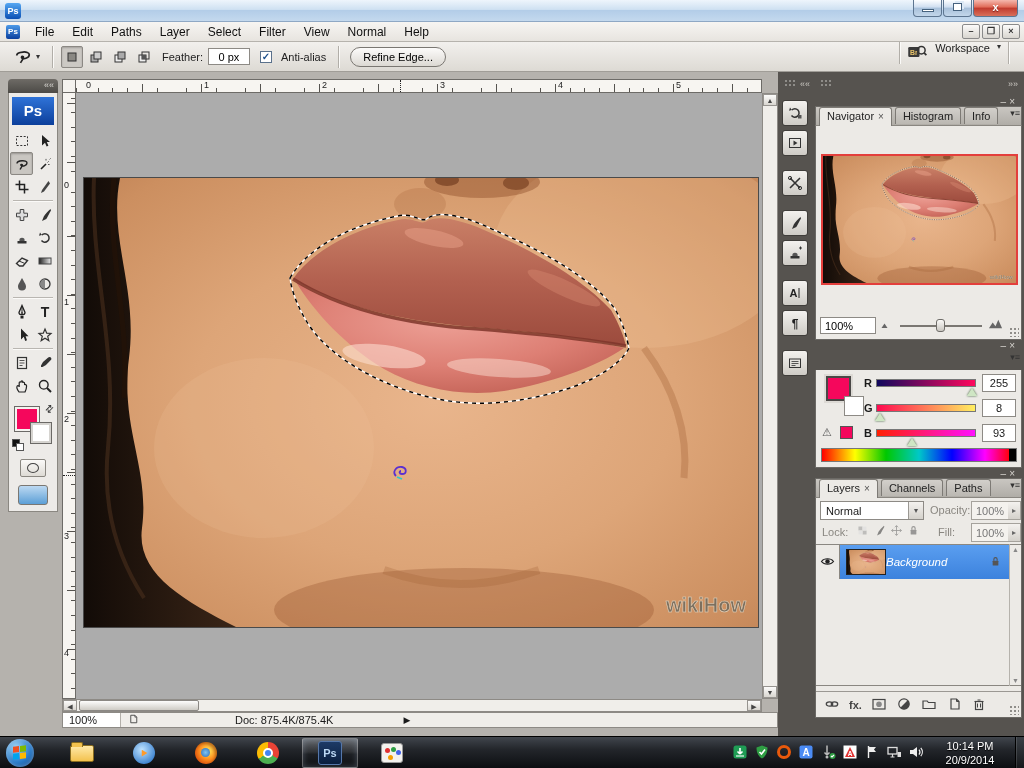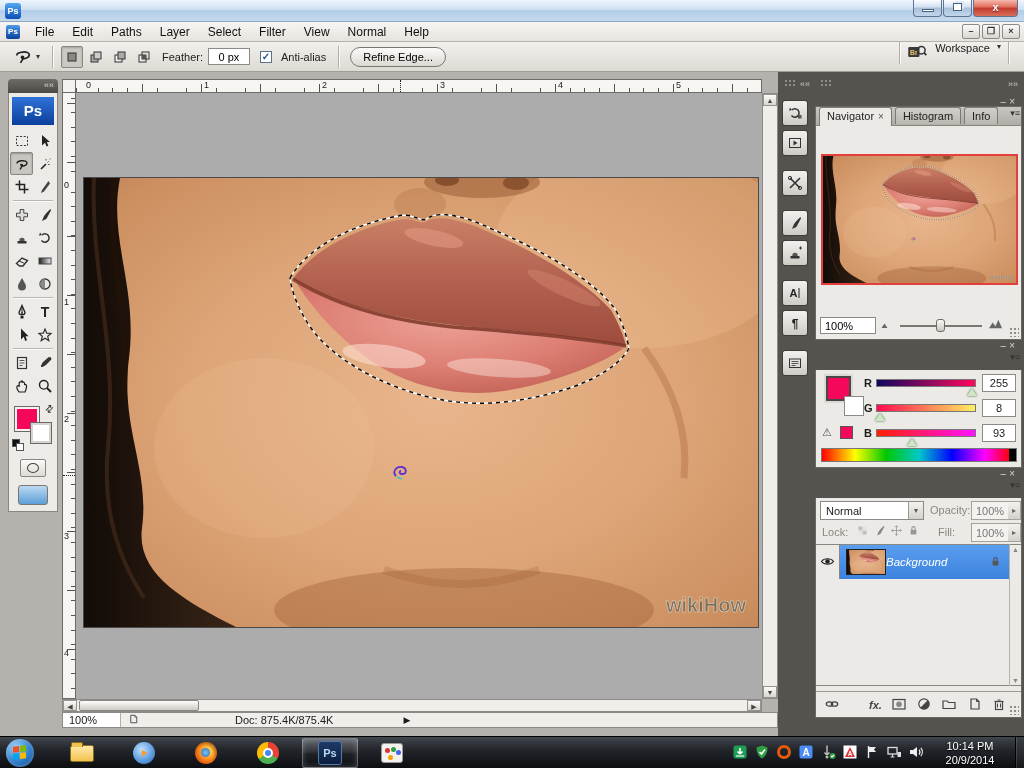--- a/index.html
+++ b/index.html
@@ -155,21 +155,21 @@
     font-size:8px;text-align:center;line-height:18px;color:#666;}
   .lockicons{position:absolute;left:40px;top:2px;display:flex;gap:4px;opacity:.55;}
   #layerlist{position:absolute;left:0;top:46px;width:100%;height:142px;background:#eceae6;border-top:1px solid #8a8781;border-bottom:1px solid #8a8781;}
   #layerrow{position:absolute;left:0;top:0;width:194px;height:34px;background:linear-gradient(#5a9ef0,#3c82dd);display:flex;align-items:center;}
   #eyecell{width:24px;height:34px;background:#eceae6;border-right:1px solid #8a8781;display:flex;align-items:center;justify-content:center;}
   #lthumb{position:relative;width:40px;height:26px;margin-left:6px;border:1px solid #222;background:#000;overflow:hidden;}
   #lname{color:#fff;font-style:italic;font-size:11.5px;}
   #llock{margin-left:auto;margin-right:8px;}
   #listscroll{position:absolute;right:0;top:46px;width:12px;height:142px;border-left:1px solid #b5b2ac;}
   #lbottom{position:absolute;left:0;bottom:0;width:100%;height:26px;border-top:1px solid #9b9893;display:flex;align-items:center;gap:9px;padding-left:8px;}
-  #fxlabel{font-size:11px;font-style:italic;color:#444;font-weight:bold;margin-left:20px;}
+  #fxlabel{font-size:11px;color:#444;font-weight:bold;}
   .gripbr{position:absolute;right:2px;bottom:2px;width:10px;height:10px;}
 
   
   #taskbar{position:absolute;left:0;top:736px;width:1024px;height:32px;
     background:linear-gradient(#41464d,#23262b 40%,#0c0e11);border-top:1px solid #000;}
   #startorb{position:absolute;left:6px;top:2px;width:28px;height:28px;border-radius:50%;
     background:radial-gradient(circle at 35% 30%,#9fd4f7,#2b7cc9 55%,#0d3d78);box-shadow:inset 0 0 4px #fff6;}
   #orbflag{position:absolute;left:7px;top:7px;width:14px;height:14px;display:grid;grid-template-columns:6px 6px;grid-template-rows:6px 6px;gap:1px;transform:skewY(-6deg);}
   #orbflag i:nth-child(1){background:#f25022;}#orbflag i:nth-child(2){background:#7fba00;}
   #orbflag i:nth-child(3){background:#00a4ef;}#orbflag i:nth-child(4){background:#ffb900;}
@@ -711,20 +711,25 @@
             </div>
           </div>
         <div id="spectrum">
             <div id="specblack"></div>
           </div>
       </div>
     </div>
 
     <div class="pgroup" style="top:398px;height:248px">
       <div class="pg-ctl"><span>–</span><span>×</span></div>
+      <div class="tabstrip" id="layertabs">
+          <span class="ptab active"><span>Layers</span><span class="tabx">×</span></span>
+          <span class="ptab"><span>Channels</span></span>
+          <span class="ptab"><span>Paths</span></span>
+        </div>
       <span class="flyout">▾≡</span>
       <div class="pbody" style="top:28px;height:220px">
         <div class="lrow" style="top:2px">
           <div id="blendbox"><span>Normal</span><span class="dd">▾</span></div>
           <span class="glabel" style="left:114px">Opacity:</span>
           <div class="valbox" style="left:155px">100%</div>
           <div class="spin" style="left:192px">▸</div>
         </div>
         <div class="lrow" style="top:24px">
           <span class="glabel" style="left:6px">Lock:</span>

